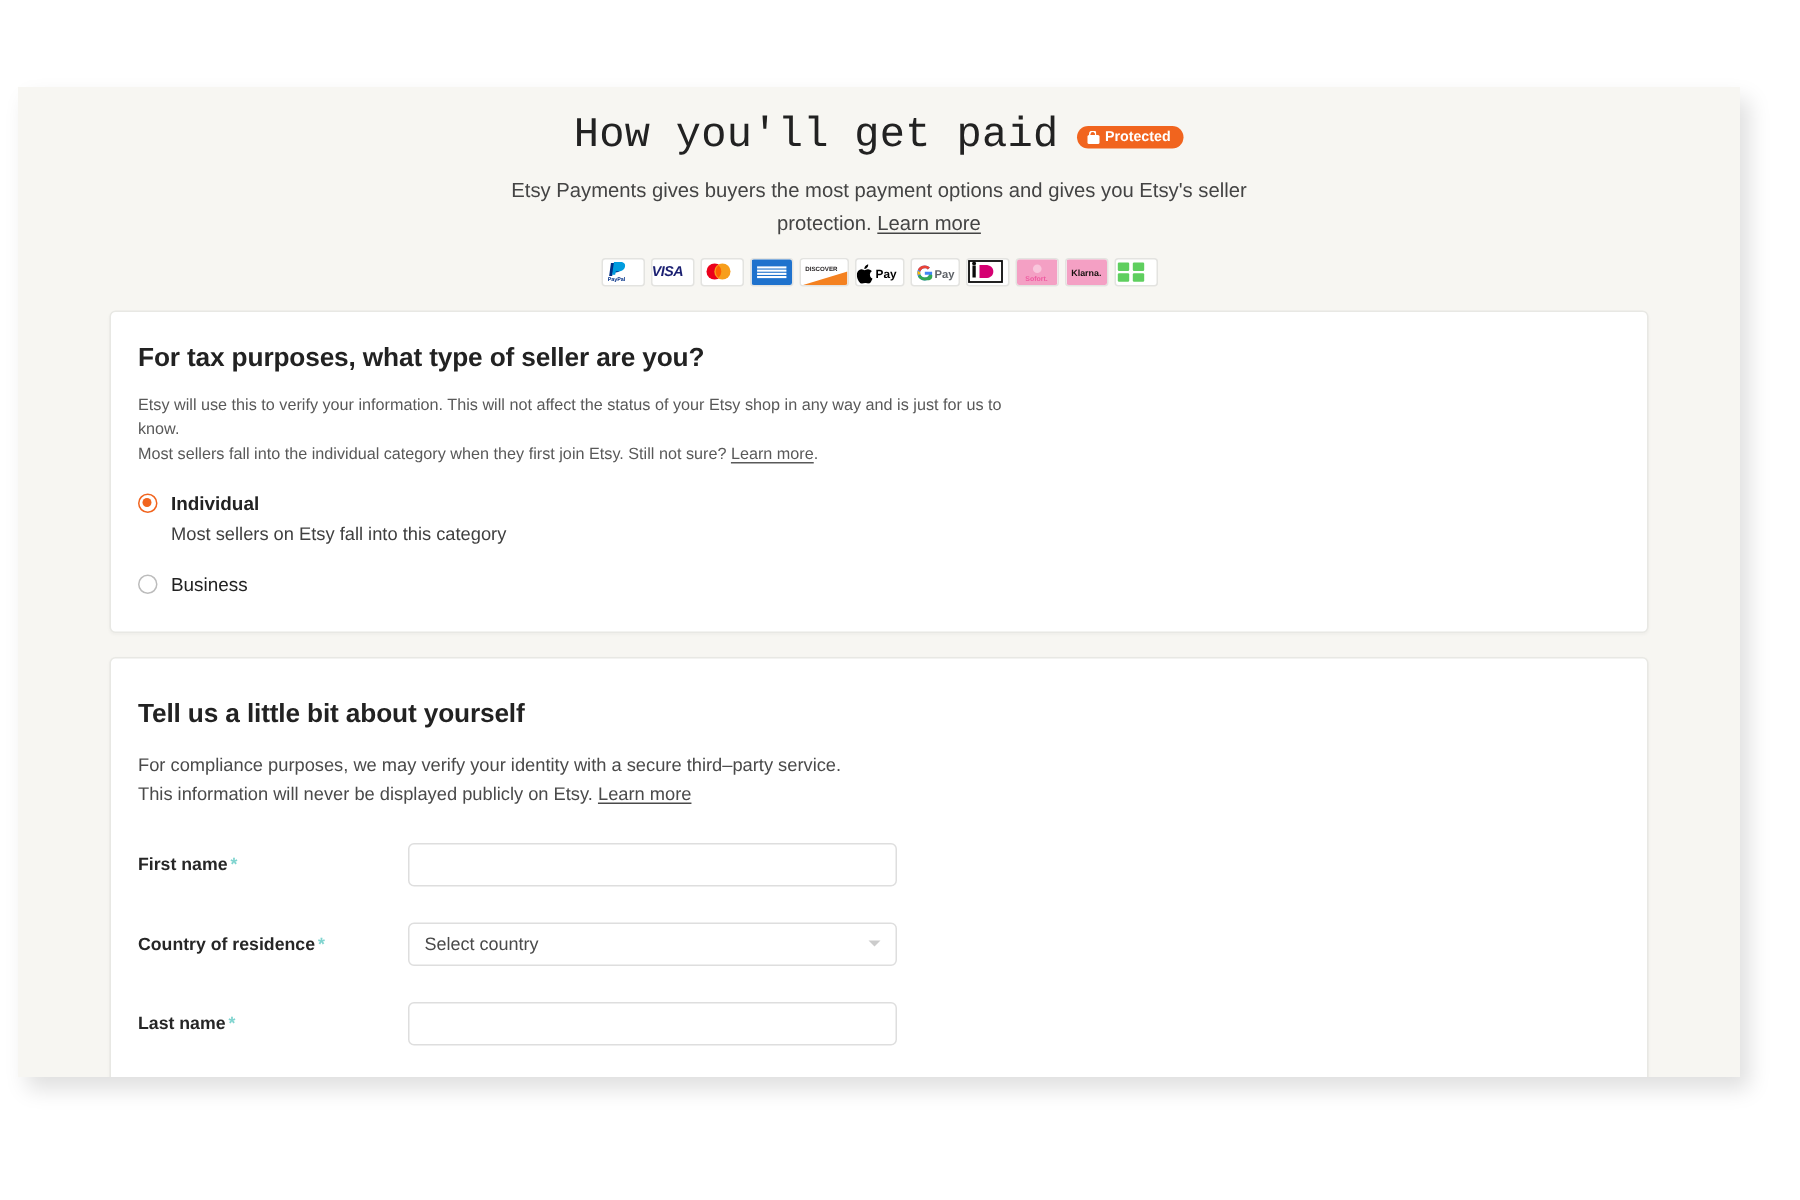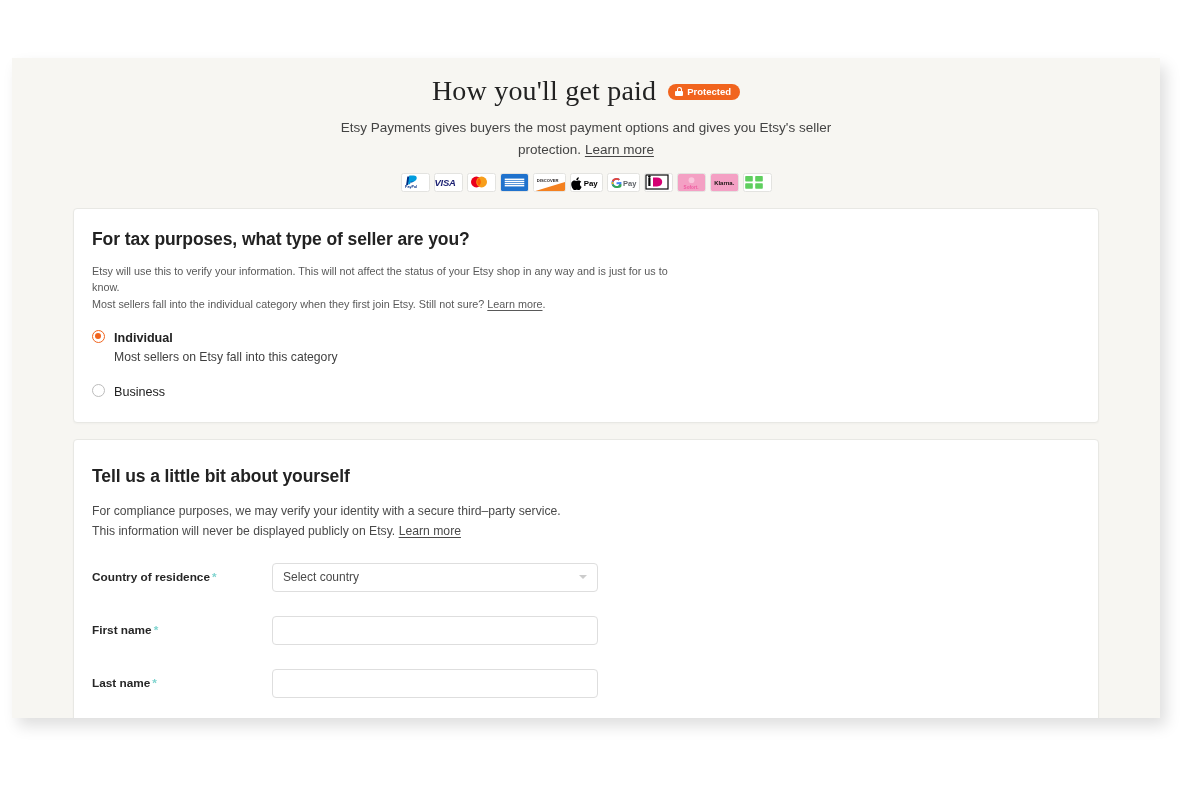--- a/index.html
+++ b/index.html
@@ -31,21 +31,21 @@
     background: #f7f6f2;
     padding-bottom: 16px;
   }
   .hero-title-row {
     display: flex;
     align-items: center;
     justify-content: center;
     gap: 12px;
   }
   .hero-title {
-    font-family: Liberation Serif, serif;
+    font-family: Liberation Mono, monospace;
     font-size: 28px;
     font-weight: 400;
     color: #222222;
     letter-spacing: 0.2px;
   }
   .badge-protected {
     display: inline-flex;
     align-items: flex-start;
     gap: 4px;
     background: #f1641e;
@@ -357,42 +357,42 @@
     <div class="card-inner" style="padding:26px 18px 30px 18px;">
       <h2 class="sec-title" style="margin-bottom:15px;">Tell us a little bit about yourself</h2>
 
       <p class="sec-desc larger">
         <span>For compliance purposes, we may verify your identity with a secure third–party service.</span><br>
         <span>This information will never be displayed publicly on Etsy. </span><a href="#">Learn more</a>
       </p>
 
       <div class="form-row">
         <div class="field-label">
+          <span>First name</span><span class="req">*</span>
+        </div>
+        <div class="control text-input">
+          <span></span>
+        </div>
+      </div>
+
+      <div class="form-row">
+        <div class="field-label">
           <span>Country of residence</span><span class="req">*</span>
         </div>
         <div class="control select country">
           <span>Select country</span>
           <span class="caret"></span>
         </div>
       </div>
 
       <div class="form-row">
         <div class="field-label">
-          <span>First name</span><span class="req">*</span>
+          <span>Last name</span><span class="req">*</span>
         </div>
         <div class="control text-input">
           <span></span>
         </div>
       </div>
 
-      <div class="form-row">
-        <div class="field-label">
-          <span>Last name</span><span class="req">*</span>
-        </div>
-        <div class="control text-input">
-          <span></span>
-        </div>
-      </div>
-
     </div>
   </div>
 
 </div>
 
 </body></html>

